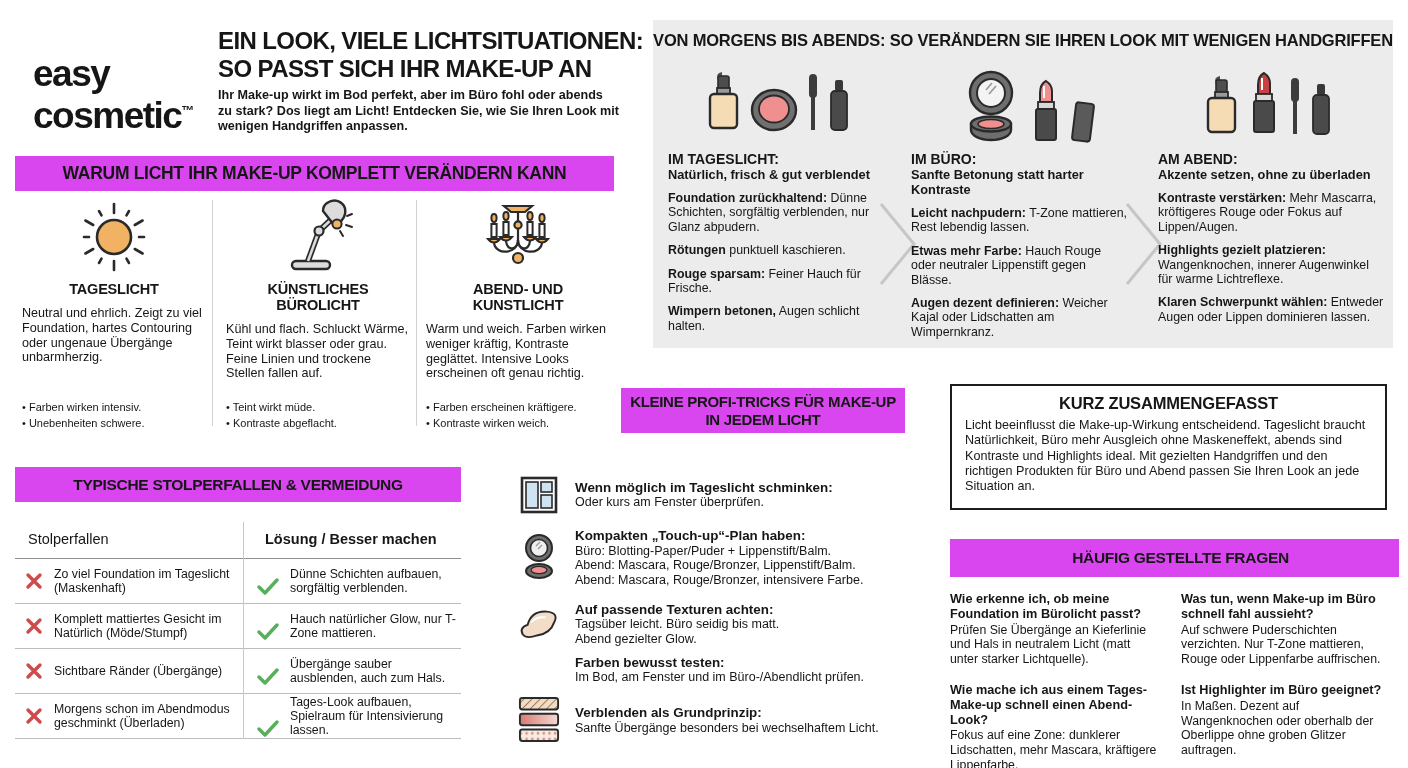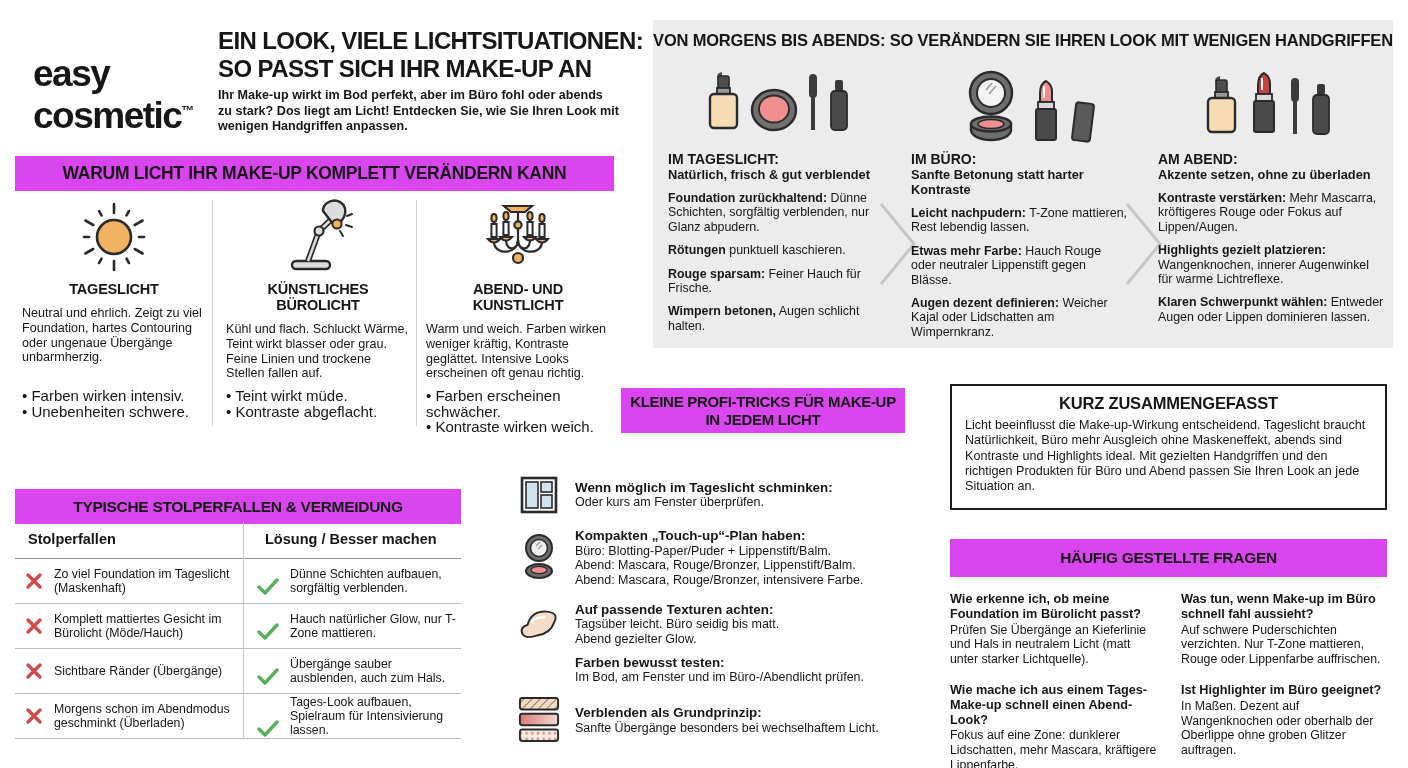--- a/index.html
+++ b/index.html
@@ -15,21 +15,21 @@
   .main-title{left:218px;top:27px;font-size:24px;font-weight:bold;line-height:28px;letter-spacing:-0.6px;}
   .intro{left:218px;top:88px;width:402px;font-size:12.6px;font-weight:bold;line-height:15.5px;}
 
   
   .why-bar{left:15px;top:156px;width:599px;height:35px;font-size:17.5px;}
   .vdiv{position:absolute;width:1px;background:#d2d2d2;}
   .why-col{position:absolute;top:196px;width:184px;}
   .why-icon{height:82px;display:flex;align-items:center;justify-content:center;}
   .why-title{text-align:center;font-weight:bold;font-size:14.5px;margin-top:3px;letter-spacing:-0.2px;}
   .why-body{font-size:12.6px;line-height:14.8px;margin-top:9px;}
-  .why-bullets{position:absolute;top:192px;left:0;font-size:15px;line-height:15.5px;}
+  .why-bullets{position:absolute;top:204px;left:0;font-size:11px;line-height:15.5px;}
   .bullet::before{content:"• ";}
 
   
   .rt-panel{left:653px;top:20px;width:740px;height:328px;background:#ececec;}
   .rt-title{position:absolute;top:11px;left:0;width:100%;text-align:center;font-weight:bold;
             font-size:16.5px;letter-spacing:-0.2px;}
   .rt-icons{position:absolute;display:flex;align-items:flex-end;gap:9px;}
   .rt-col{position:absolute;top:131px;}
   .rt-heading{font-weight:bold;font-size:14px;line-height:16px;}
   .rt-sub{font-weight:bold;font-size:12.8px;line-height:15px;}
@@ -45,33 +45,33 @@
   .trick-icon{width:42px;flex:none;display:flex;justify-content:center;}
   .trick-title{font-weight:bold;font-size:13.4px;line-height:15.5px;}
   .trick-line{font-size:12.5px;line-height:14.8px;}
 
   
   .summary-box{left:950px;top:384px;width:437px;height:126px;background:#fff;border:2px solid #1d1d1d;box-sizing:border-box;}
   .summary-title{text-align:center;font-weight:bold;font-size:16.5px;margin-top:8px;letter-spacing:-0.2px;}
   .summary-body{margin:5px 12px 0 13px;font-size:12.6px;line-height:15.3px;}
 
   
-  .faq-bar{left:950px;top:539px;width:437px;height:38px;font-size:15.5px;}
+  .faq-bar{left:950px;top:539px;width:437px;height:38px;font-size:15.5px;padding-left:12px;}
   .faq-cols{left:950px;top:592px;width:440px;display:flex;gap:22px;}
   .faq-col{width:209px;}
   .faq-item{margin-bottom:16px;}
   .faq-q{font-weight:bold;font-size:12.7px;line-height:14.8px;}
   .faq-a{font-size:12.3px;line-height:14.8px;margin-top:1px;}
 
   
-  .table-bar{left:15px;top:489px;width:446px;height:35px;font-size:15.5px;}
+  .table-bar{left:15px;top:467px;width:446px;height:35px;font-size:15.5px;}
   .stable{left:15px;top:520px;width:446px;}
   .table-vdiv{position:absolute;left:228px;top:2px;bottom:0;width:1px;background:#c9c9c9;}
   .thead{display:flex;height:38px;align-items:center;border-bottom:1.5px solid #8f8f8f;}
-  .th1{width:225px;padding-left:13px;font-weight:bold;font-size:14.5px;}
+  .th1{width:225px;padding-left:13px;font-weight:normal;font-size:14.5px;}
   .th2{padding-left:12px;font-weight:bold;font-size:14.5px;}
   .trow{display:flex;border-bottom:1px solid #bcbcbc;height:44px;align-items:center;}
   .cell1{width:218px;display:flex;gap:11px;padding-left:10px;align-items:center;}
   .cell2{flex:1;display:flex;gap:11px;padding-left:14px;align-items:flex-end;}
   .cell-text{font-size:12.3px;line-height:14px;}
   .iconbox{flex:none;display:flex;}
 </style>
 </head>
 <body>
 
@@ -171,21 +171,21 @@
           <path d="M14 41 q6 7 12 0 z" fill="#f2b263"></path>
           <path d="M26 39 q6 7 12 0 z" fill="#f2b263"></path>
           <path d="M50 39 q6 7 12 0 z" fill="#f2b263"></path>
           <path d="M62 41 q6 7 12 0 z" fill="#f2b263"></path>
         </g>
       </svg>
     </div>
     <div class="why-title">ABEND- UND KUNSTLICHT</div>
     <div class="why-body">Warm und weich. Farben wirken weniger kräftig, Kontraste geglättet. Intensive Looks erscheinen oft genau richtig.</div>
     <div class="why-bullets">
-      <div class="bullet">Farben erscheinen schwächer.</div>
+      <div class="bullet">Farben erscheinen kräftigere.</div>
       <div class="bullet">Kontraste wirken weich.</div>
     </div>
   </div>
 
   <div class="abs rt-panel">
     <div class="rt-title">VON MORGENS BIS ABENDS: SO VERÄNDERN SIE IHREN LOOK MIT WENIGEN HANDGRIFFEN</div>
 
     <div class="rt-icons" style="left:52px;top:50px;">
       <span class="iconbox">
         <svg width="36" height="62" viewBox="0 0 36 62">
@@ -462,21 +462,21 @@
       </div>
     </div>
 
     <div class="trow">
       <div class="cell1">
         <span class="iconbox">
             <svg width="18" height="18" viewBox="0 0 18 18">
               <path d="M3 3 L15 15 M15 3 L3 15" stroke="#cf4a4a" stroke-width="3.4" stroke-linecap="round"></path>
             </svg>
           </span>
-        <span class="cell-text">Komplett mattiertes Gesicht im Bürolicht (Möde/Hauch)</span>
+        <span class="cell-text">Komplett mattiertes Gesicht im Natürlich (Möde/Stumpf)</span>
       </div>
       <div class="cell2">
         <span class="iconbox">
             <svg width="22" height="17" viewBox="0 0 22 17">
               <path d="M2 9 L8 15 L20 2" fill="none" stroke="#57ae5b" stroke-width="3.4" stroke-linecap="round" stroke-linejoin="round"></path>
             </svg>
           </span>
         <span class="cell-text">Hauch natürlicher Glow, nur T-Zone mattieren.</span>
       </div>
     </div>

